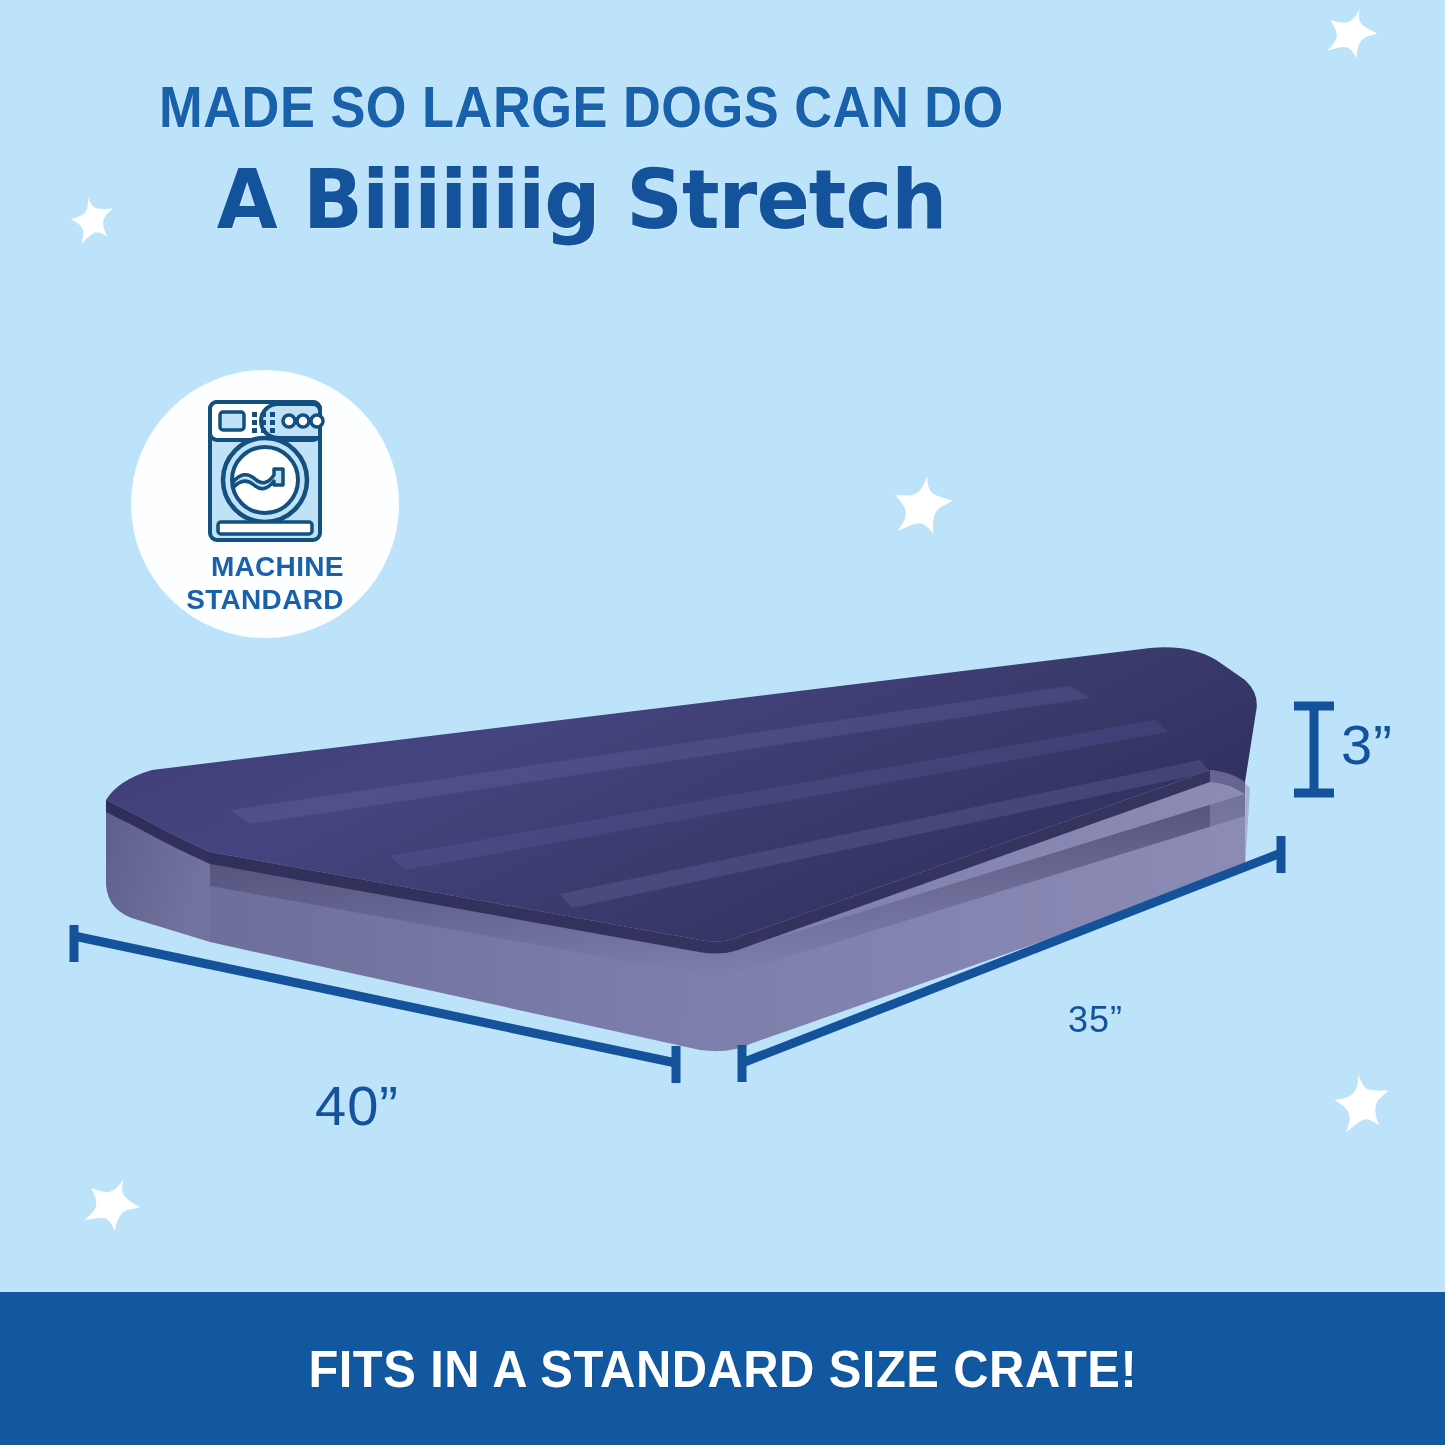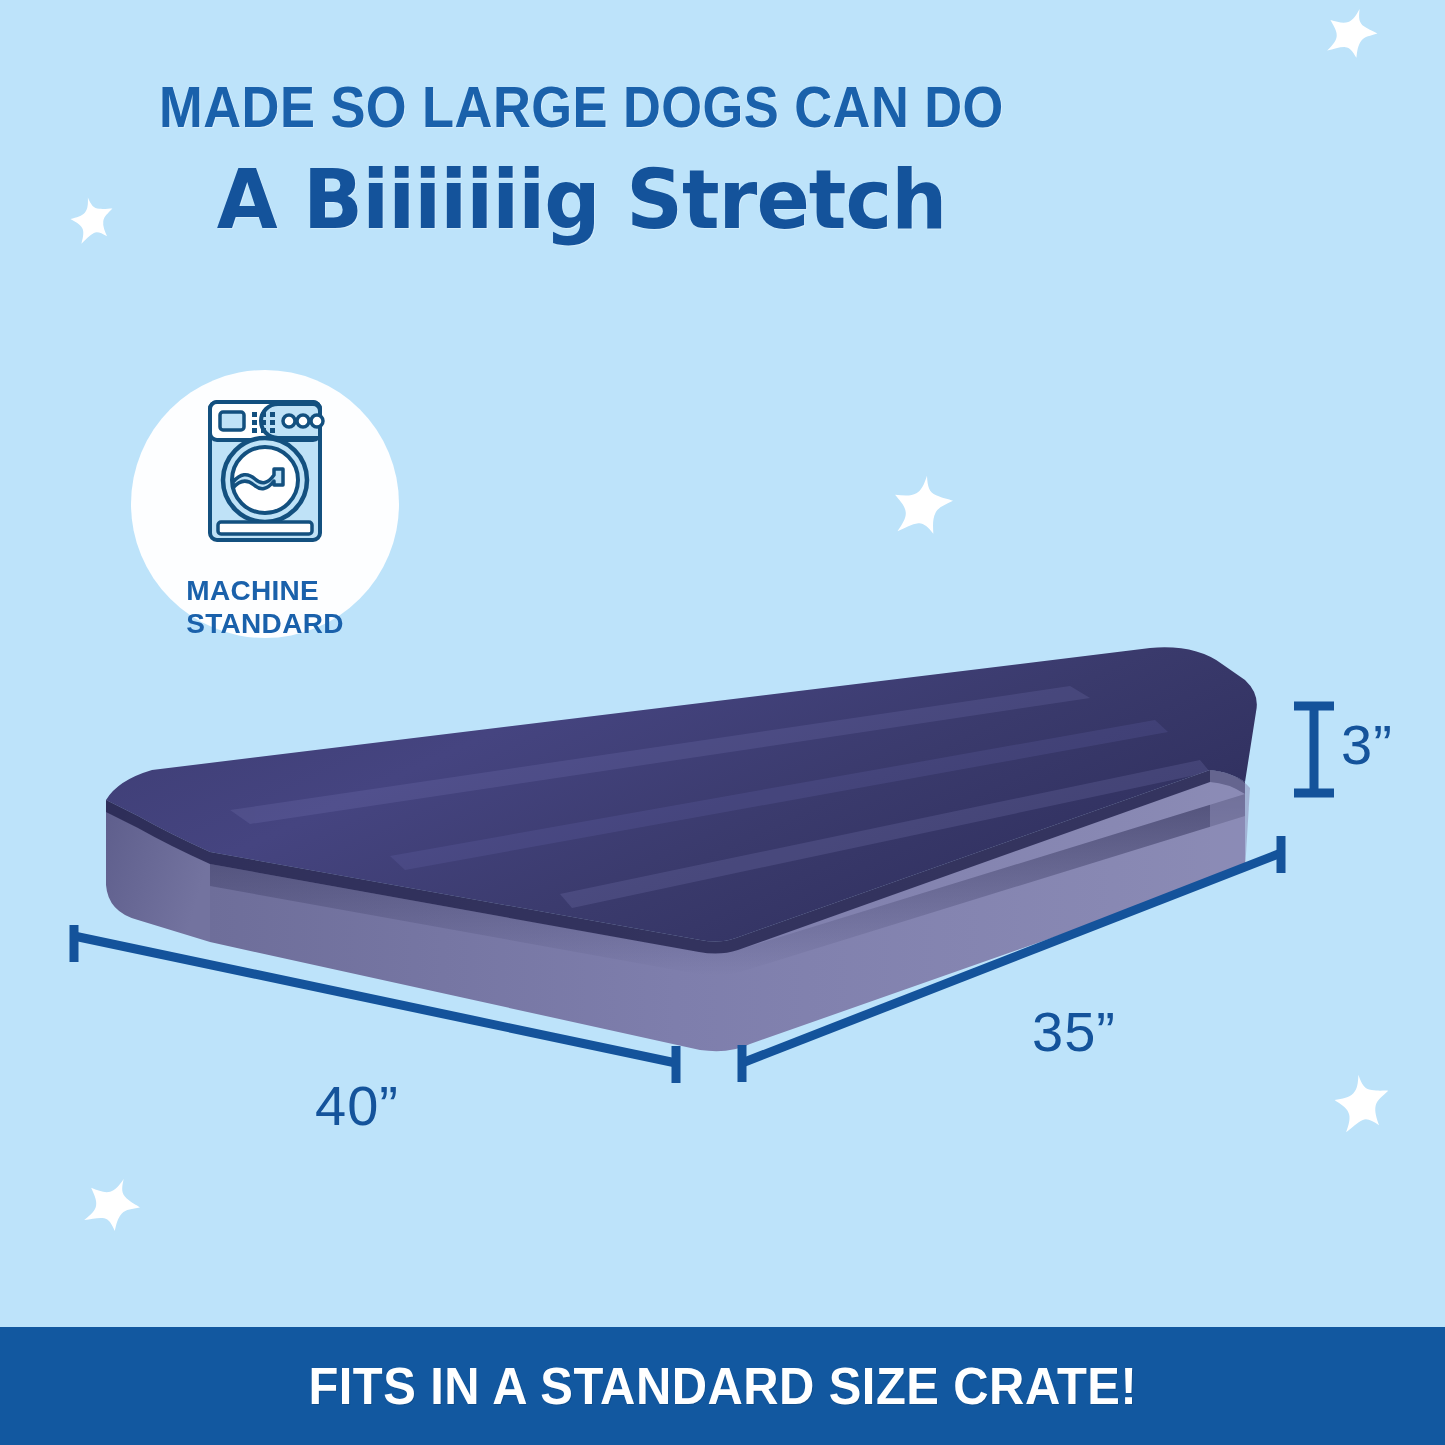--- a/index.html
+++ b/index.html
@@ -44,22 +44,22 @@
   
   .badge{
     position:absolute;left:131px;top:370px;width:268px;height:268px;
     border-radius:50%;
     background:#fdfeff;
     display:flex;flex-direction:column;align-items:center;justify-content:flex-start;
     box-shadow:0 0 0 0 rgba(0,0,0,0);
   }
   .badge-icon{margin-top:26px;width:122px;height:150px;}
   .badge-label{
-    margin-top:28px;
-    text-align:left;
+    margin-top:4px;
+    text-align:right;
     font-family:"Liberation Sans", sans-serif;
     font-weight:700;
     font-size:28px;
     line-height:1.18;
     letter-spacing:0.3px;
     color:#1a61ab;
   }
 
   
   .product{position:absolute;left:60px;top:620px;width:1260px;height:500px;}
@@ -67,26 +67,26 @@
 
   
   .dim{
     position:absolute;
     font-family:"Liberation Sans", sans-serif;
     font-weight:400;
     color:#14539b;
     letter-spacing:1px;
   }
   .dim-22{left:315px;top:1073px;font-size:56px;}
-  .dim-35{left:1032px;top:999px;font-size:56px;}
+  .dim-35{left:1068px;top:999px;font-size:36px;}
   .dim-3 {left:1341px;top:712px;font-size:56px;}
 
   
   .banner{
-    position:absolute;left:0;bottom:0;width:1445px;height:118px;
+    position:absolute;left:0;bottom:0;width:1445px;height:153px;
     background:#1258a0;
     display:flex;align-items:center;justify-content:center;
   }
   .banner-text{
     font-family:"Liberation Sans", sans-serif;
     font-weight:700;
     font-size:52px;
     color:#ffffff;
     letter-spacing:0.5px;
     transform:scaleX(0.94);

